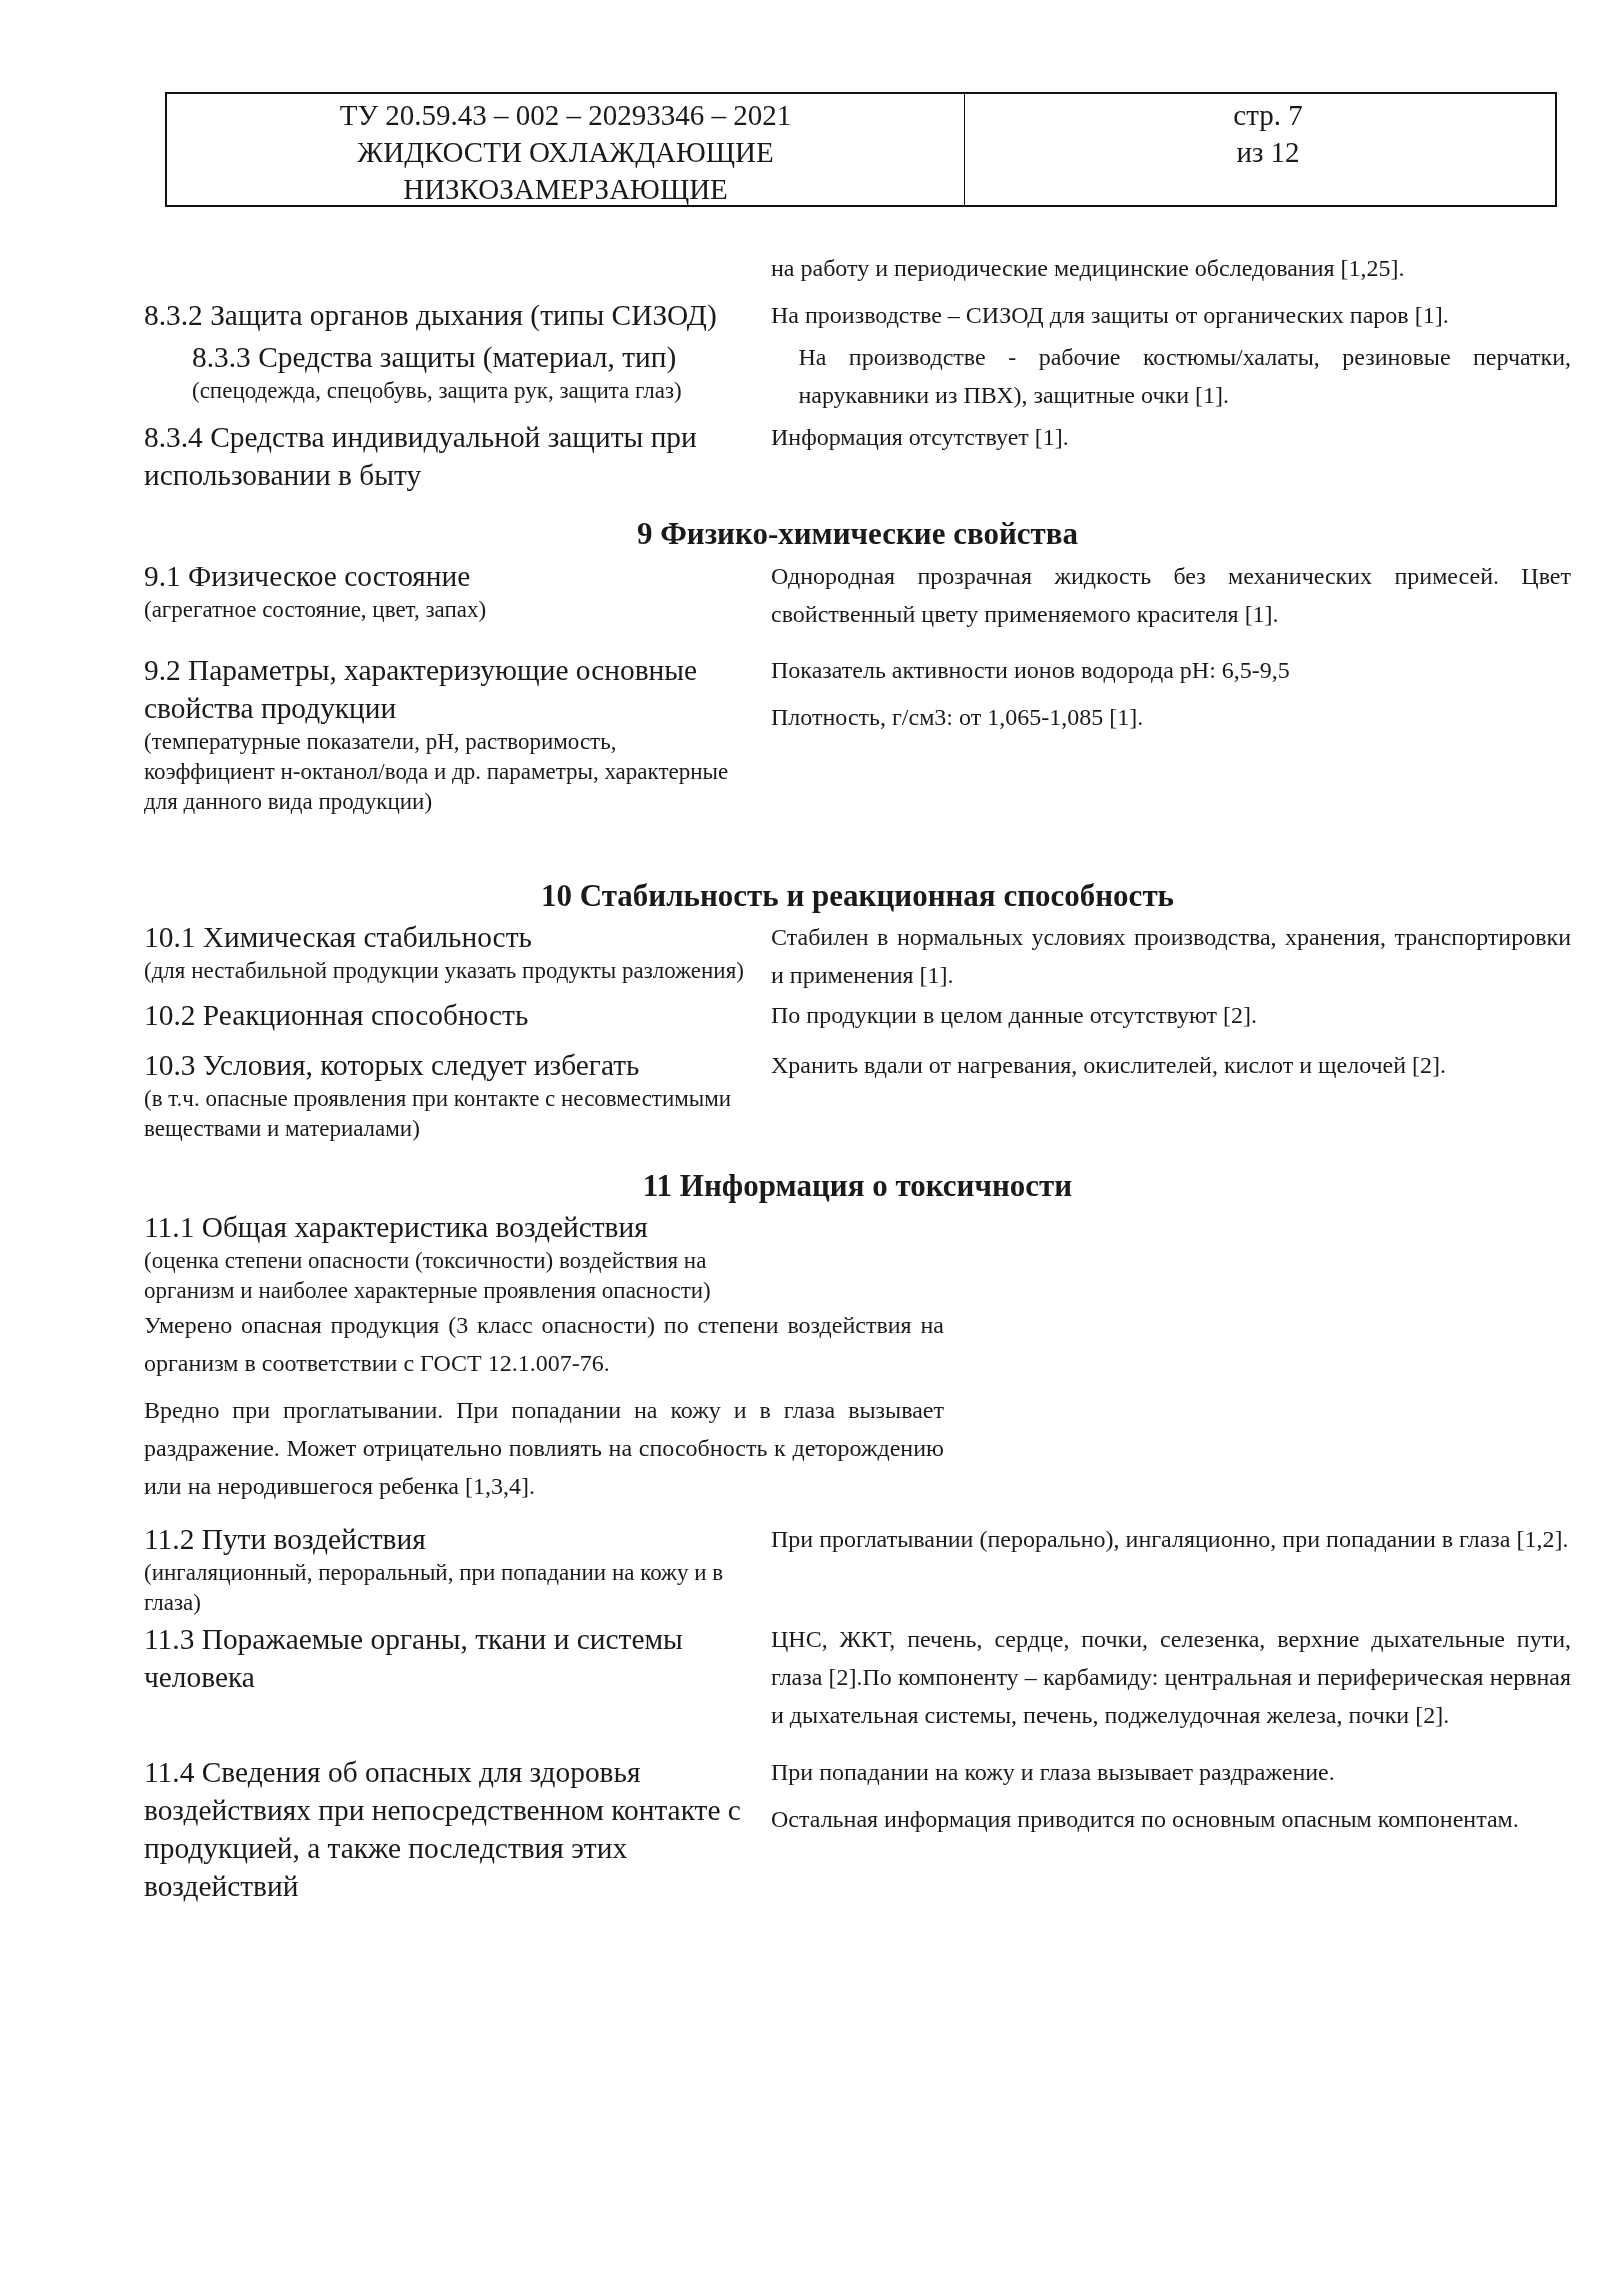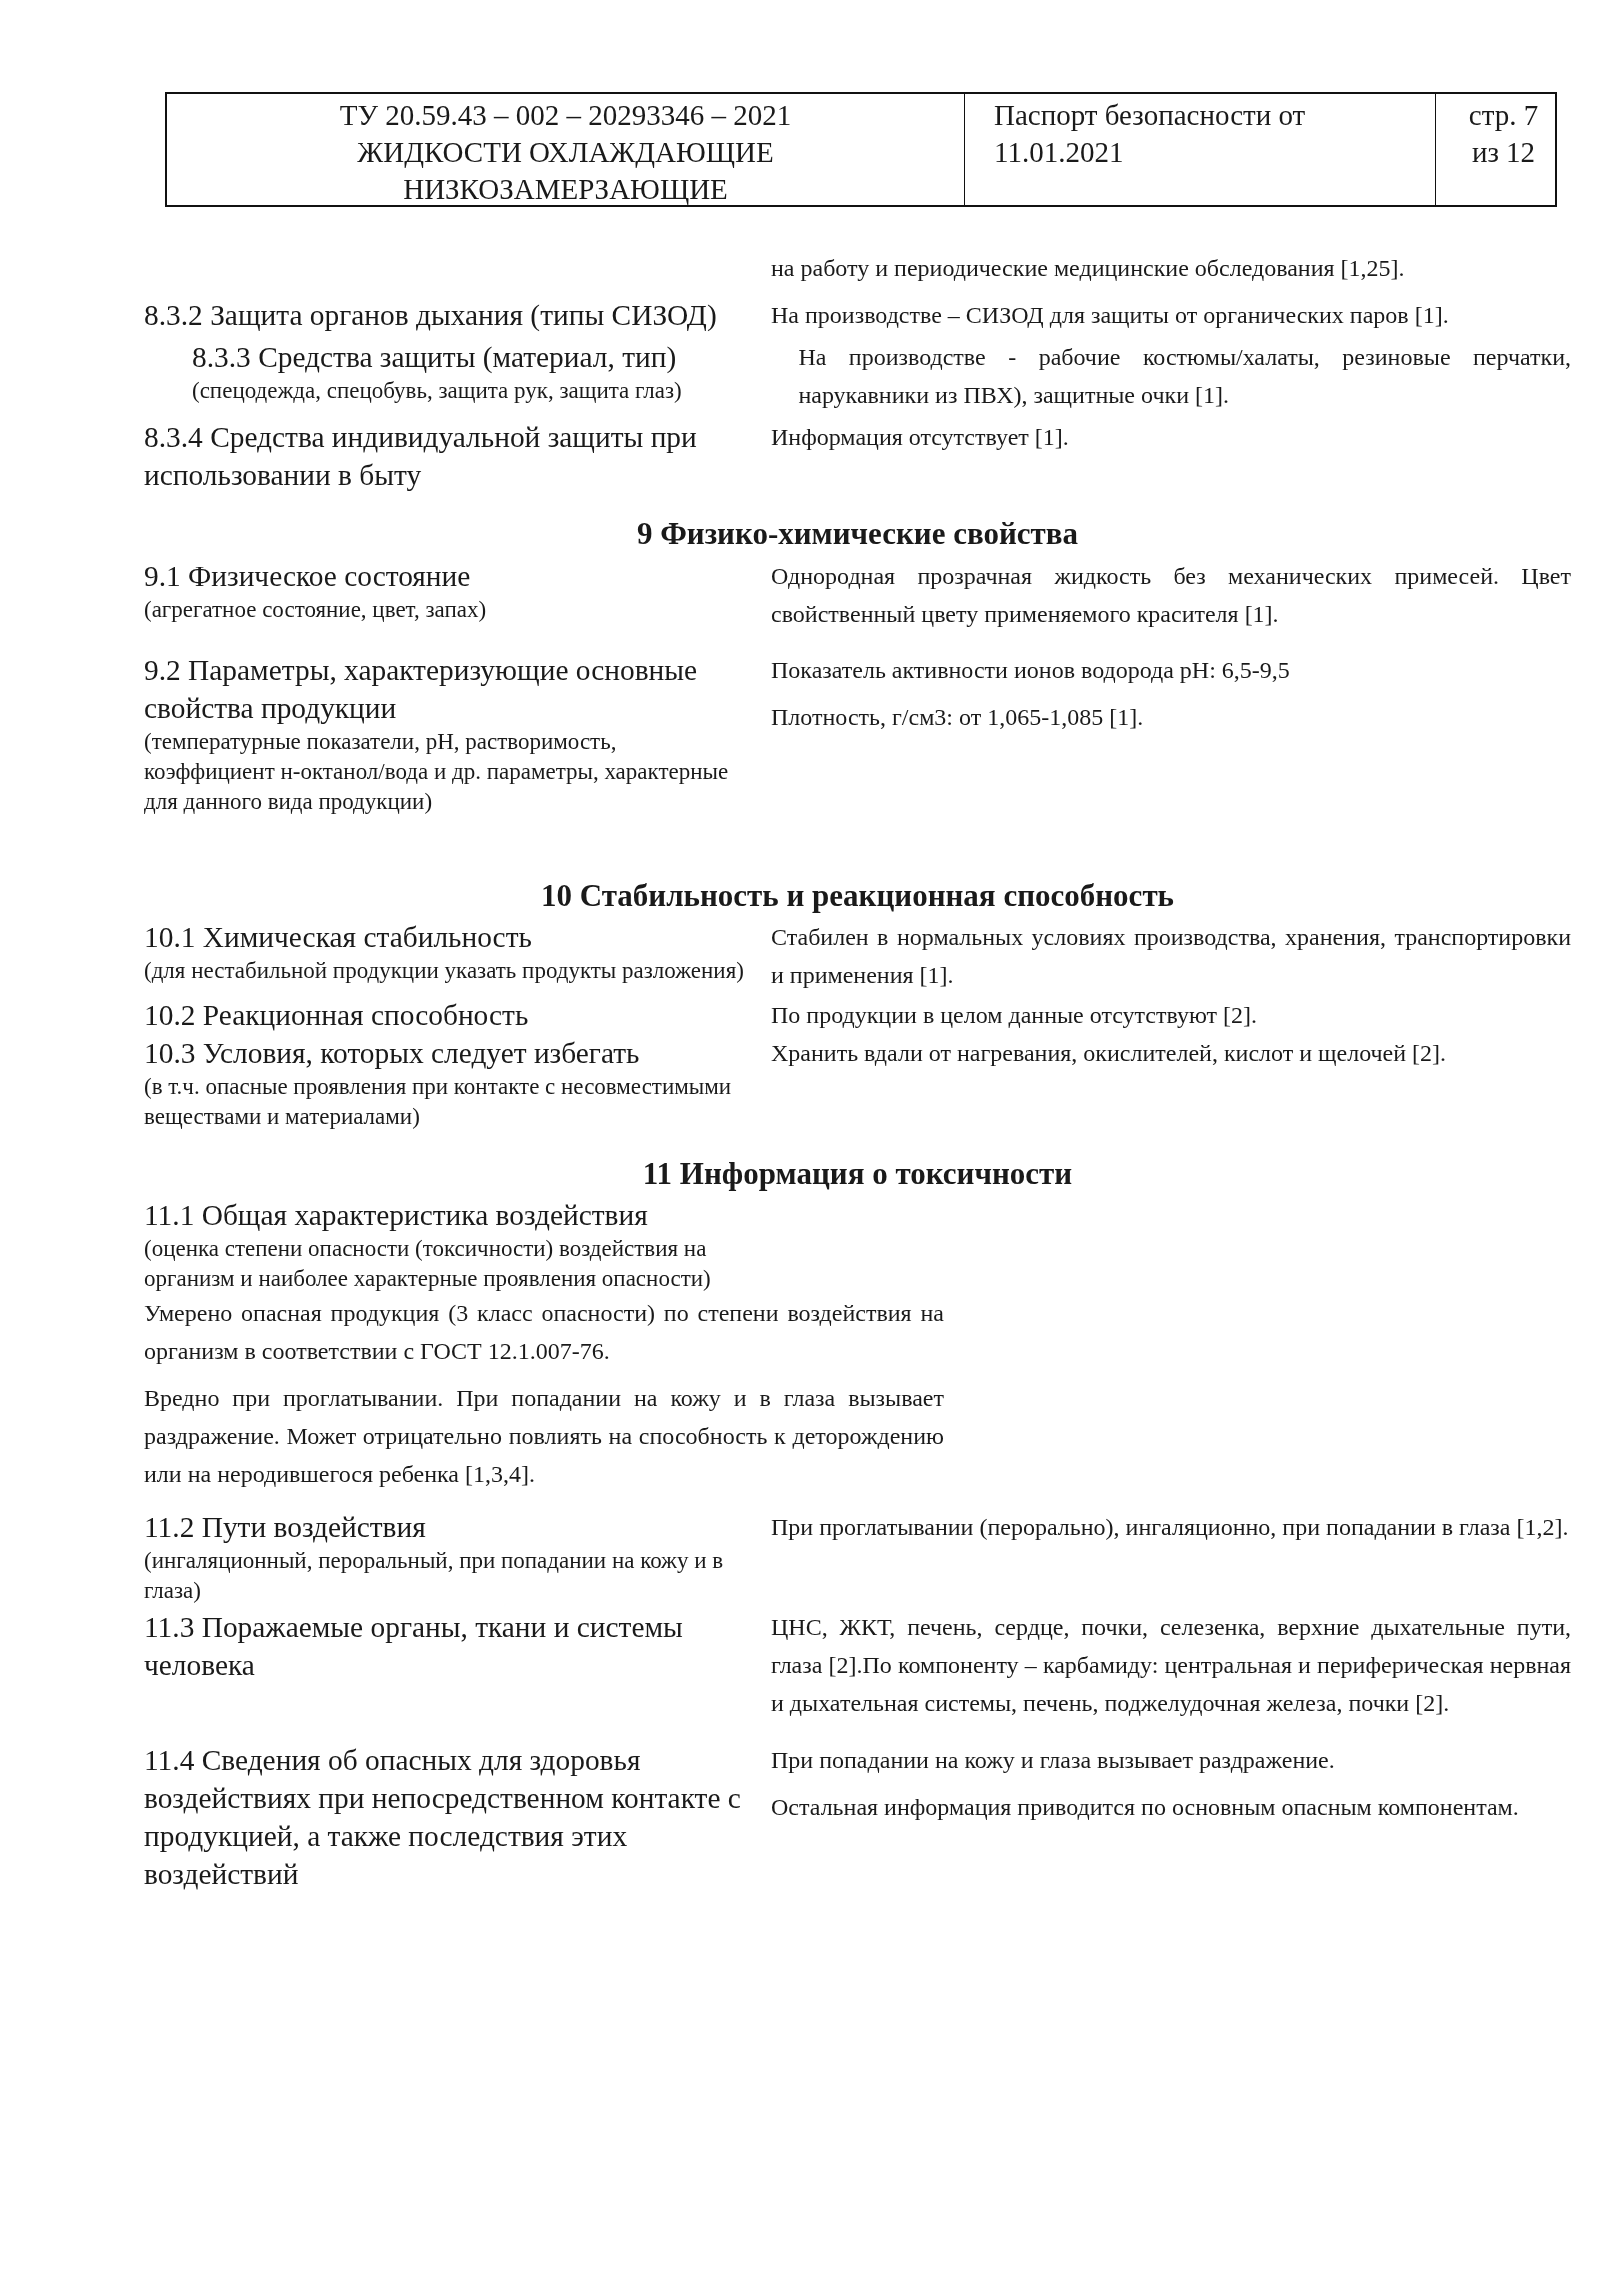--- a/index.html
+++ b/index.html
@@ -32,24 +32,20 @@
   }
 </style>
 </head>
 <body>
 
 <div class="header-table">
   <div class="hcell c1">
     <div>ТУ 20.59.43 – 002 – 20293346 – 2021</div>
     <div>ЖИДКОСТИ ОХЛАЖДАЮЩИЕ</div>
     <div>НИЗКОЗАМЕРЗАЮЩИЕ</div>
-  </div>
-  <div class="hcell c2">
-    <div>Паспорт безопасности от</div>
-    <div>11.01.2021</div>
   </div>
   <div class="hcell c3">
     <div>стр. 7</div>
     <div>из 12</div>
   </div>
 </div>
 
 <div class="content">
   <div class="row" style="margin-bottom:5.2px;">
     <div class="lcol"></div>
@@ -119,21 +115,21 @@
         </div>
       </div>
       <div class="row" style="margin-top: 2.6px;">
         <div class="lcol">
           <div class="lbl">10.2 Реакционная способность</div>
         </div>
         <div class="rcol txt">
           <p>По продукции в целом данные отсутствуют [2].</p>
         </div>
       </div>
-      <div class="row" style="margin-top: 0;">
+      <div class="row" style="margin-top: 12px;">
         <div class="lcol">
           <div class="lbl">10.3 Условия, которых следует избегать</div>
           <div class="sub">(в т.ч. опасные проявления при контакте с несовместимыми веществами и материалами)</div>
         </div>
         <div class="rcol txt">
           <p>Хранить вдали от нагревания, окислителей, кислот и щелочей [2].</p>
         </div>
       </div>
     </div>
 

